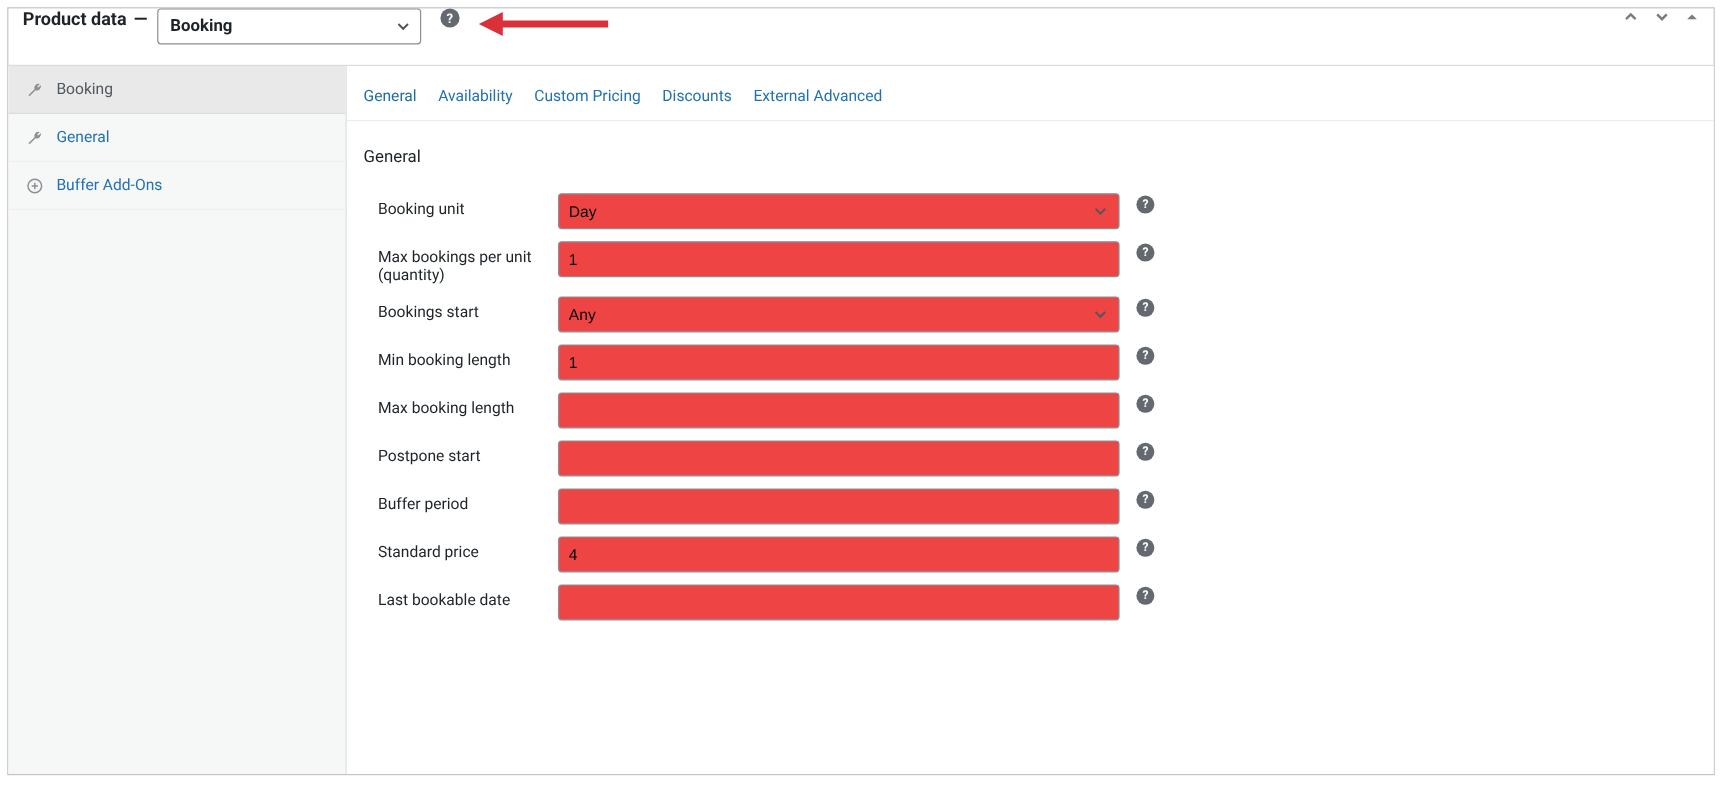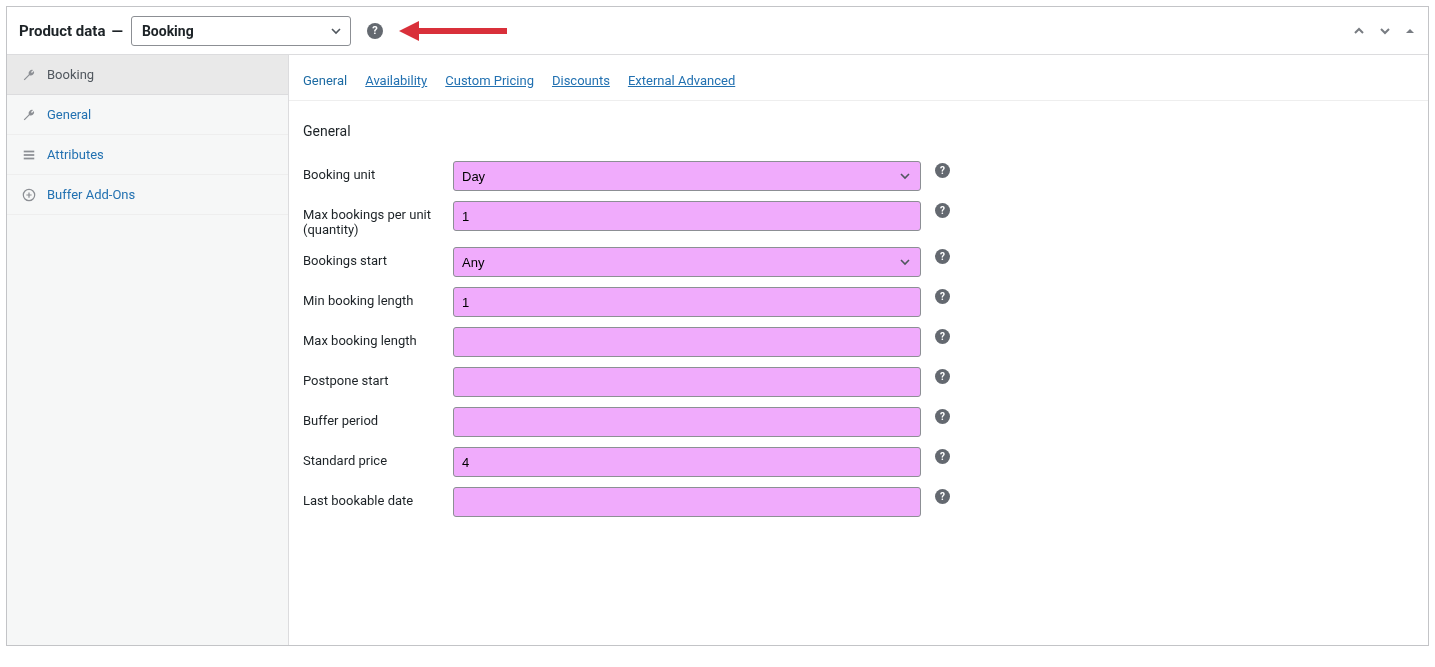--- a/index.html
+++ b/index.html
@@ -1,42 +1,42 @@
 <!DOCTYPE html>
 <html><head>
 <meta charset="utf-8">
 <style>
 html,body{margin:0;padding:0;font-family:-apple-system,BlinkMacSystemFont,"Segoe UI",Roboto,Helvetica,Arial,sans-serif;font-size:13px;color:#1d2327;background:#fff}
 *{box-sizing:border-box}
 .wrap{margin:6px;border:1px solid #c3c4c7;background:#fff}
-.hdr{display:flex;align-items:center;height:48px;border-bottom:1px solid #dcdcde;padding:0 12px;position:relative}
+.hdr{display:flex;align-items:flex-start;height:48px;border-bottom:1px solid #dcdcde;padding:0 12px;position:relative}
 .hdr-title{font-weight:700;font-size:15px;margin-right:6px}
 .hdr-dash{font-weight:700;font-size:15px;margin-right:8px}
 .dd{position:relative;width:220px;height:30px;border:1px solid #8c8f94;border-radius:3px;display:flex;align-items:center;padding:0 30px 0 10px;font-weight:700;font-size:14px;background:#fff;cursor:pointer}
 .dd .chev{position:absolute;right:8px;top:50%;transform:translateY(-50%)}
 .help{width:16px;height:16px;border-radius:50%;background:#646970;color:#fff;display:inline-flex;align-items:center;justify-content:center;font-size:11px;font-weight:700;margin-left:16px;cursor:help}
 .arrow{margin-left:14px;display:flex;align-items:center}
 .hdr-ctrl{position:absolute;right:12px;display:flex;gap:12px;align-items:center;color:#787c82}
 .hdr-ctrl span{cursor:pointer}
 .body{display:flex;min-height:590px}
 .side{width:282px;border-right:1px solid #dcdcde;background:#f6f7f7}
 .side-item{display:flex;align-items:center;height:40px;padding:0 14px;border-bottom:1px solid #eee;color:#2271b1;cursor:pointer;gap:10px}
 .side-item.active{background:#e9e9e9;color:#50575e;border-bottom-color:#dcdcde}
 .side-item span.lab{font-size:13px}
 .ico{width:16px;height:16px;display:inline-flex;align-items:center;justify-content:center;flex-shrink:0;color:#8c8f94}
 .main{flex:1;background:#fff}
 .tabs{display:flex;gap:18px;padding:18px 14px 12px;border-bottom:1px solid #eee}
-.tabs a{color:#2271b1;text-decoration:underline;cursor:pointer}
+.tabs a{color:#2271b1;cursor:pointer}
 .tabs a.cur{color:#1d6ba3;text-decoration:none}
 .section-title{font-size:14px;font-weight:400;color:#1d2327;padding:22px 14px 8px}
 .form{padding:4px 14px 24px}
-.row{display:flex;align-items:flex-start;margin:10px 0}
+.row{display:flex;align-items:flex-start;margin:10px 12px}
 .row label{width:150px;padding-top:6px;color:#1d2327}
 .ctrl{width:468px}
-.sel,.inp{width:100%;height:30px;border:1px solid #8c8f94;border-radius:3px;padding:0 8px;font-size:13px;background:#f0abfc}
+.sel,.inp{width:100%;height:30px;border:1px solid #8c8f94;border-radius:3px;padding:0 8px;font-size:13px;background:#ef4444}
 .sel{appearance:none;background-image:none;padding-right:28px}
 .sel-wrap{position:relative}
 .sel-wrap .chev{position:absolute;right:10px;top:50%;transform:translateY(-50%);pointer-events:none;color:#2c3338}
 .rhelp{width:15px;height:15px;border-radius:50%;background:#646970;color:#fff;display:inline-flex;align-items:center;justify-content:center;font-size:10px;font-weight:700;margin-left:14px;margin-top:2px;cursor:help;flex-shrink:0}
 svg{display:block}
 </style>
 </head>
 <body>
 
 <div class="wrap">
@@ -87,30 +87,20 @@
           </span>
         <span class="lab">Booking</span>
       </div>
       <div class="side-item">
         <span class="ico">
             <svg width="14" height="14" viewBox="0 0 16 16">
               <path d="M13.7 3.3a4 4 0 0 1-5 5L3 14l-1-1 5.7-5.7a4 4 0 0 1 5-5l-2.4 2.4 1 1 2.4-2.4z" fill="#8c8f94"></path>
             </svg>
           </span>
         <span class="lab">General</span>
-      </div>
-      <div class="side-item">
-        <span class="ico">
-            <svg width="14" height="14" viewBox="0 0 16 16">
-              <rect x="2" y="3" width="12" height="2" fill="#8c8f94"></rect>
-              <rect x="2" y="7" width="12" height="2" fill="#8c8f94"></rect>
-              <rect x="2" y="11" width="12" height="2" fill="#8c8f94"></rect>
-            </svg>
-          </span>
-        <span class="lab">Attributes</span>
       </div>
       <div class="side-item">
         <span class="ico">
             <svg width="14" height="14" viewBox="0 0 16 16">
               <circle cx="8" cy="8" r="6.5" fill="none" stroke="#8c8f94" stroke-width="1.4"></circle>
               <path d="M8 5v6M5 8h6" stroke="#8c8f94" stroke-width="1.4"></path>
             </svg>
           </span>
         <span class="lab">Buffer Add-Ons</span>
       </div>

